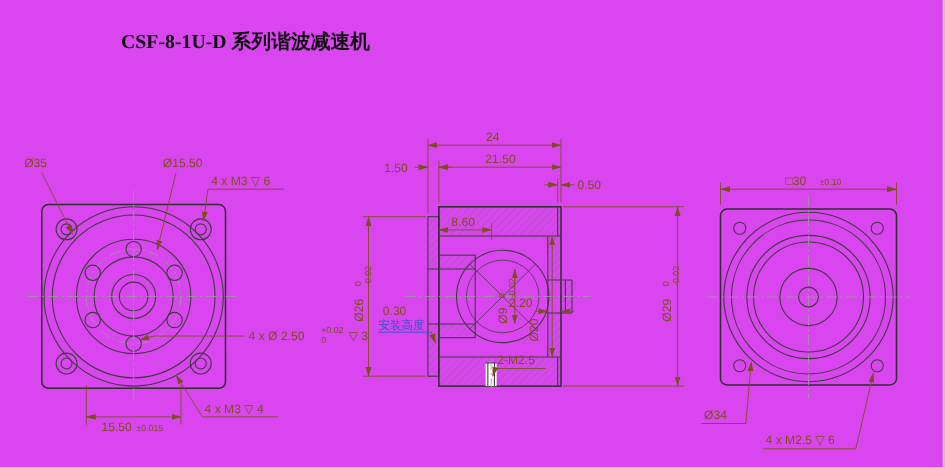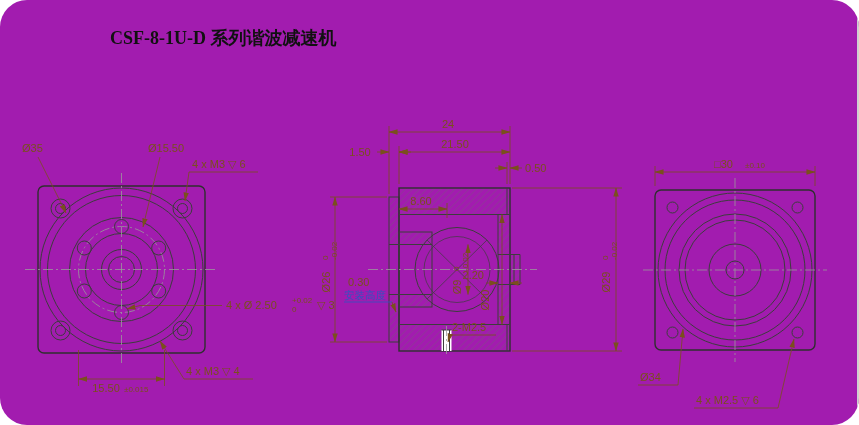--- a/index.html
+++ b/index.html
@@ -1,17 +1,17 @@
 <!DOCTYPE html>
 <html><head>
 <meta charset="utf-8">
 <style>
   html,body{margin:0;padding:0;background:#fff;}
-  .canvas{position:relative;width:859px;height:425px;background:#a21caf;overflow:hidden;
-          font-family:"Liberation Sans",sans-serif;border-radius:27px;}
+  .canvas{position:relative;width:859px;height:425px;background:#d946ef;overflow:hidden;
+          font-family:"Liberation Sans",sans-serif;}
   svg text{font-family:"Liberation Sans",sans-serif;}
   .title-txt{font-family:"Liberation Serif",serif;font-size:18px;font-weight:bold;fill:#111111;}
   .ln{stroke:#3d3d3d;stroke-width:1;fill:none;}
   .ln2{stroke:#2f2f2f;stroke-width:1.4;fill:none;}
   .thin{stroke:#3d3d3d;stroke-width:0.7;fill:none;}
   .cl{stroke:#9a9a9a;stroke-width:0.8;fill:none;stroke-dasharray:10 3 2 3;}
   .dim{stroke:#7a4f1d;stroke-width:0.8;fill:none;}
   .dimtxt{fill:#7a4f1d;font-size:11px;}
   .toltxt{fill:#7a4f1d;font-size:8px;}
   .bluetxt{fill:#2f55c0;font-size:10.5px;}

